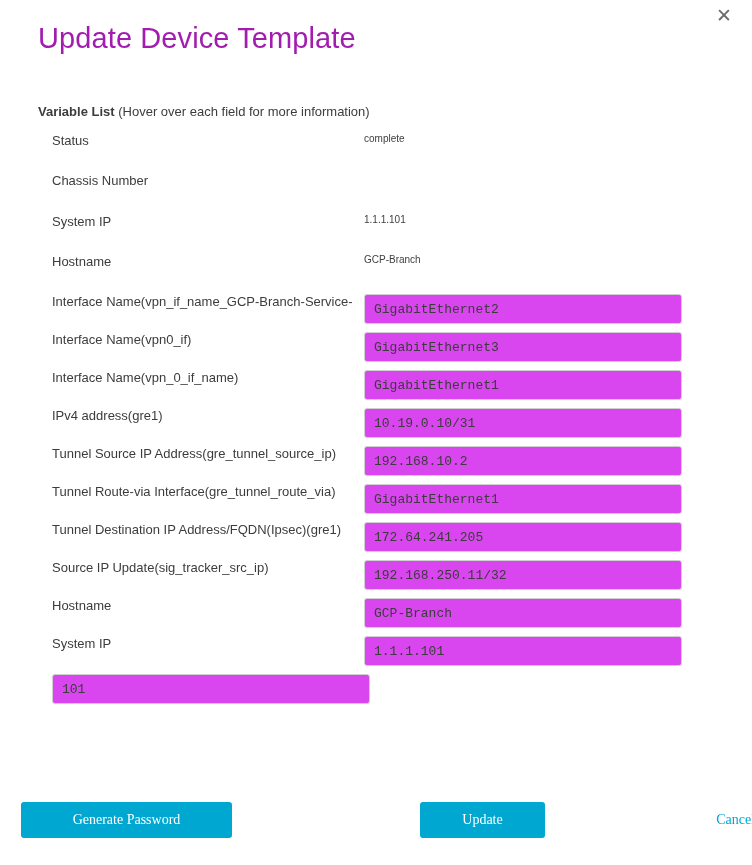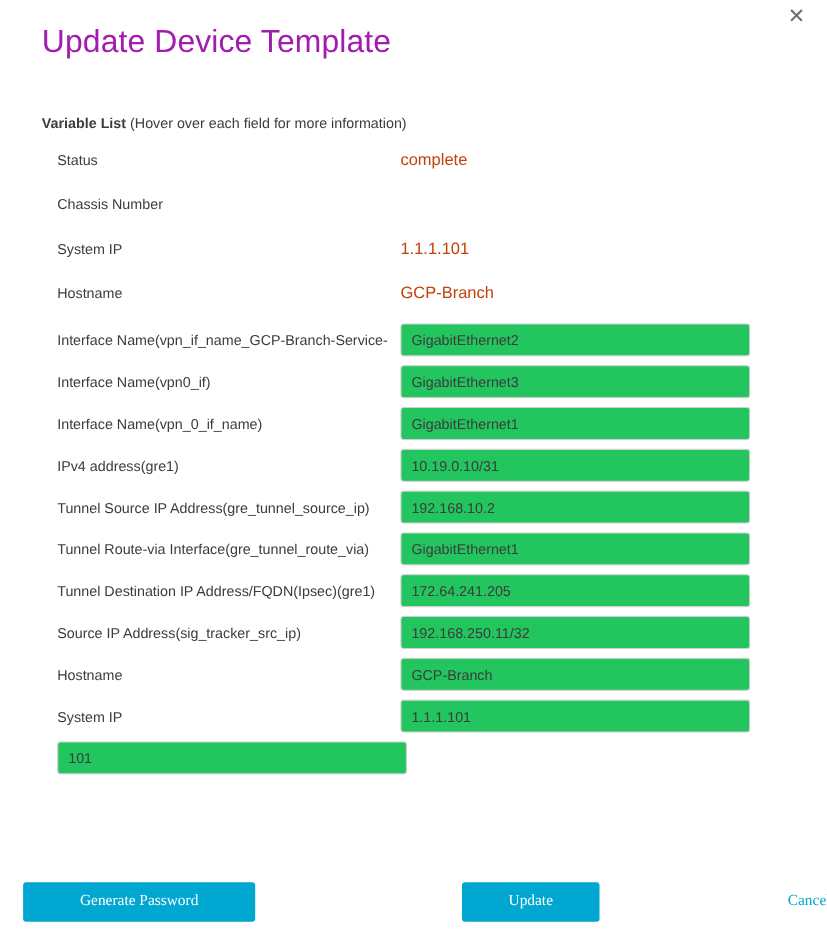--- a/index.html
+++ b/index.html
@@ -55,57 +55,56 @@
     font-weight: bold;
   }
   .subtitle .hint {
     font-weight: normal;
   }
   .form {
     padding: 14px 0 0 0;
   }
   .row {
     display: flex;
-    align-items: center;
-    padding-left: 36px;
+    align-items: flex-start;
+    padding-left: 52px;
     min-height: 24px;
-    margin-left: 16px;
   }
   .row.static-row {
     margin-bottom: 16px;
   }
   .row.input-row {
     margin-bottom: 8px;
   }
   .row.blank-row {
     margin-bottom: 17px;
   }
   .label {
     width: 312px;
     flex: 0 0 312px;
     font-size: 13px;
     color: #3c3c3c;
     white-space: nowrap;
     overflow: hidden;
   }
   .static-value {
-    font-size: 15px;
-    color: #c2410c;
+    font-size: 10px;
+    color: #404040;
   }
   .text-input {
     width: 318px;
     height: 30px;
     box-sizing: border-box;
     border: 1px solid #d0d0d0;
     border-radius: 3px;
     padding: 0 9px;
     font-size: 13px;
     color: #3c3c3c;
-    font-family: Liberation Sans, sans-serif;
-    background: #22c55e;
+    font-family: Liberation Mono, monospace;
+    background: #d946ef;
     outline: none;
   }
   .footer {
     position: absolute;
     left: 0;
     right: 0;
     bottom: 27px;
     height: 36px;
     display: flex;
     align-items: center;
@@ -210,21 +209,21 @@
       <div class="label">Tunnel Route-via Interface(gre_tunnel_route_via)</div>
       <input class="text-input" type="text" value="GigabitEthernet1" style="">
     </div>
 
     <div class="row input-row">
       <div class="label">Tunnel Destination IP Address/FQDN(Ipsec)(gre1)</div>
       <input class="text-input" type="text" value="172.64.241.205" style="">
     </div>
 
     <div class="row input-row">
-      <div class="label">Source IP Address(sig_tracker_src_ip)</div>
+      <div class="label">Source IP Update(sig_tracker_src_ip)</div>
       <input class="text-input" type="text" value="192.168.250.11/32" style="">
     </div>
 
     <div class="row input-row">
       <div class="label">Hostname</div>
       <input class="text-input" type="text" value="GCP-Branch" style="">
     </div>
 
     <div class="row input-row">
       <div class="label">System IP</div>

